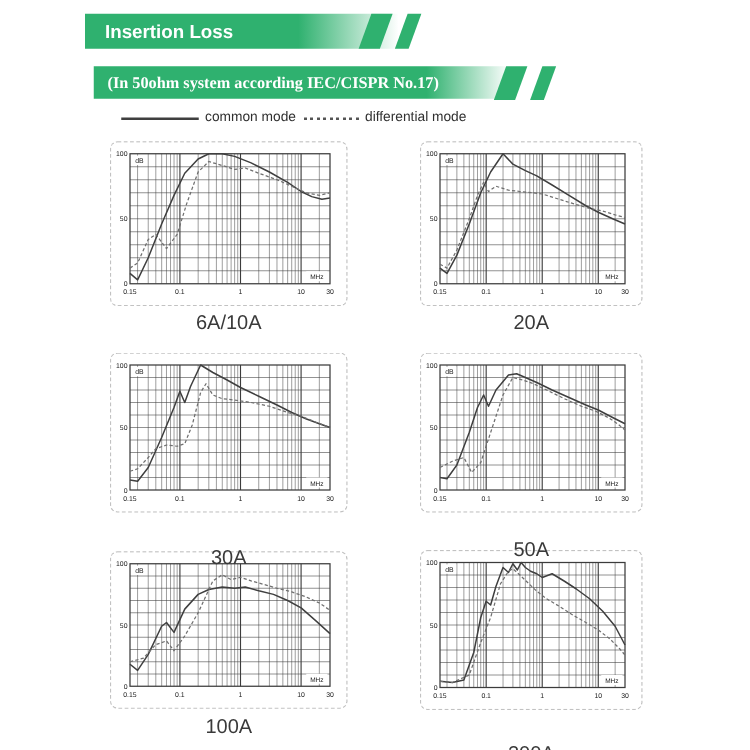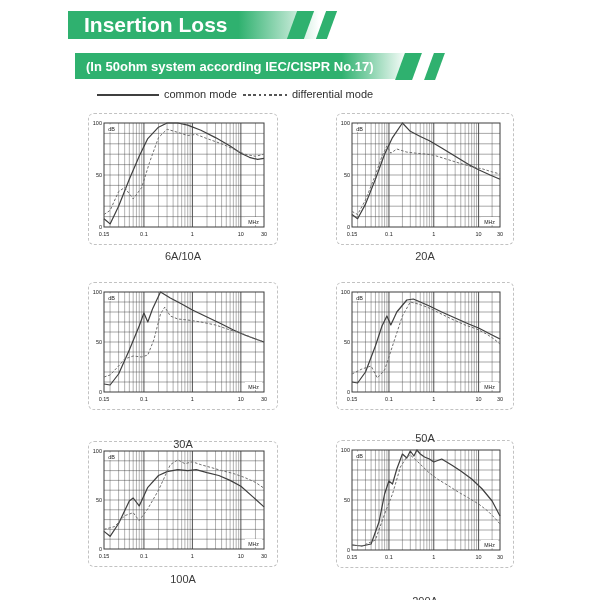--- a/index.html
+++ b/index.html
@@ -4,44 +4,44 @@
 <style>
   html,body{margin:0;padding:0;}
   body{
     width:600px;height:600px;position:relative;background:#ffffff;
     font-family:"Liberation Sans", sans-serif;color:#333;overflow:hidden;
   }
   .banner{
     position:absolute;color:#fff;font-weight:bold;white-space:nowrap;
     display:flex;align-items:center;
   }
-  .banner1{left:68px;top:11px;width:235px;height:28px;font-size:21px;
+  .banner1{left:68px;top:11px;width:235px;height:28px;font-size:15px;
     background:linear-gradient(90deg,var(--green) 0%,var(--green) 68%,rgba(47,177,111,0) 100%);
     padding-left:16px;}
   .banner2{left:75px;top:53px;width:322px;height:26px;font-size:13px;
     background:linear-gradient(90deg,var(--green) 0%,var(--green) 80%,rgba(47,177,111,0) 100%);
-    padding-left:11px;}
+    padding-left:11px;font-family:Liberation Serif, serif;}
   .slash{position:absolute;background:var(--green);transform:skewX(-20deg);}
   .s1a{left:292px;top:11px;width:17px;height:28px;}
   .s1b{left:321px;top:11px;width:11px;height:28px;}
   .s2a{left:400px;top:53px;width:17px;height:27px;}
   .s2b{left:429px;top:53px;width:11px;height:27px;}
   .legend-line{position:absolute;height:1.6px;background:#3f3f3f;}
   .legend-line.solid{left:97px;top:94px;width:62px;}
   .legend-line.dashed{left:243px;top:94px;width:45px;
     background:repeating-linear-gradient(90deg,#555 0 2.6px,transparent 2.6px 5.2px);}
   .legend-label{position:absolute;top:88px;font-size:11px;color:#2f2f2f;}
   .legend-label.common{left:164px;}
   .legend-label.diff{left:292px;}
   .chart-box{
     position:absolute;border:1px dashed #c2c2c2;border-radius:6px;background:#fff;
     box-sizing:border-box;
   }
   .chart-box svg{display:block;width:100%;height:100%;}
-  .caption{position:absolute;text-align:center;font-size:11px;color:#3a3a3a;height:14px;}
+  .caption{position:absolute;text-align:center;font-size:16px;color:#3a3a3a;height:14px;}
 </style>
 </head>
 <body style="--green:#2fb16f">
 
 <div>
 
   <div class="banner banner1">
     <span>Insertion Loss</span>
   </div>
   <div class="slash s1a"></div>

